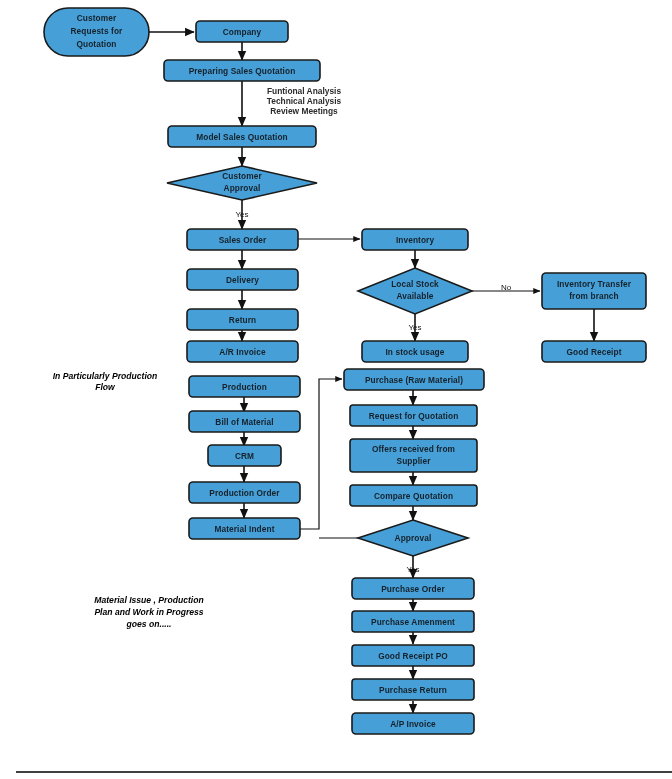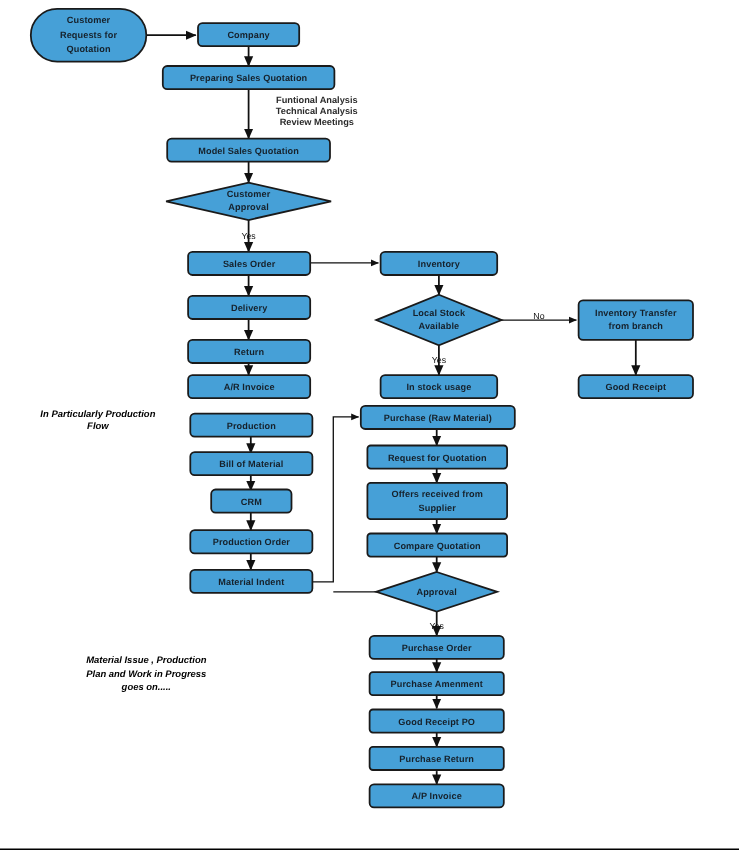--- a/index.html
+++ b/index.html
@@ -9,21 +9,21 @@
   }
   body {
     width: 672px;
     height: 779px;
     font-family: "Liberation Sans", sans-serif;
     position: relative;
     overflow: hidden;
   }
   #flow-root {
     position: absolute;
-    left: 0; top: 0;
+    left: 16px; top: 0;
     width: 556px;
     height: 779px;
   }
   svg { display: block; }
   .node-shape {
     fill: #46a0d7;
     stroke: #1a1a1a;
     stroke-width: 1.6;
   }
   .node-label {

